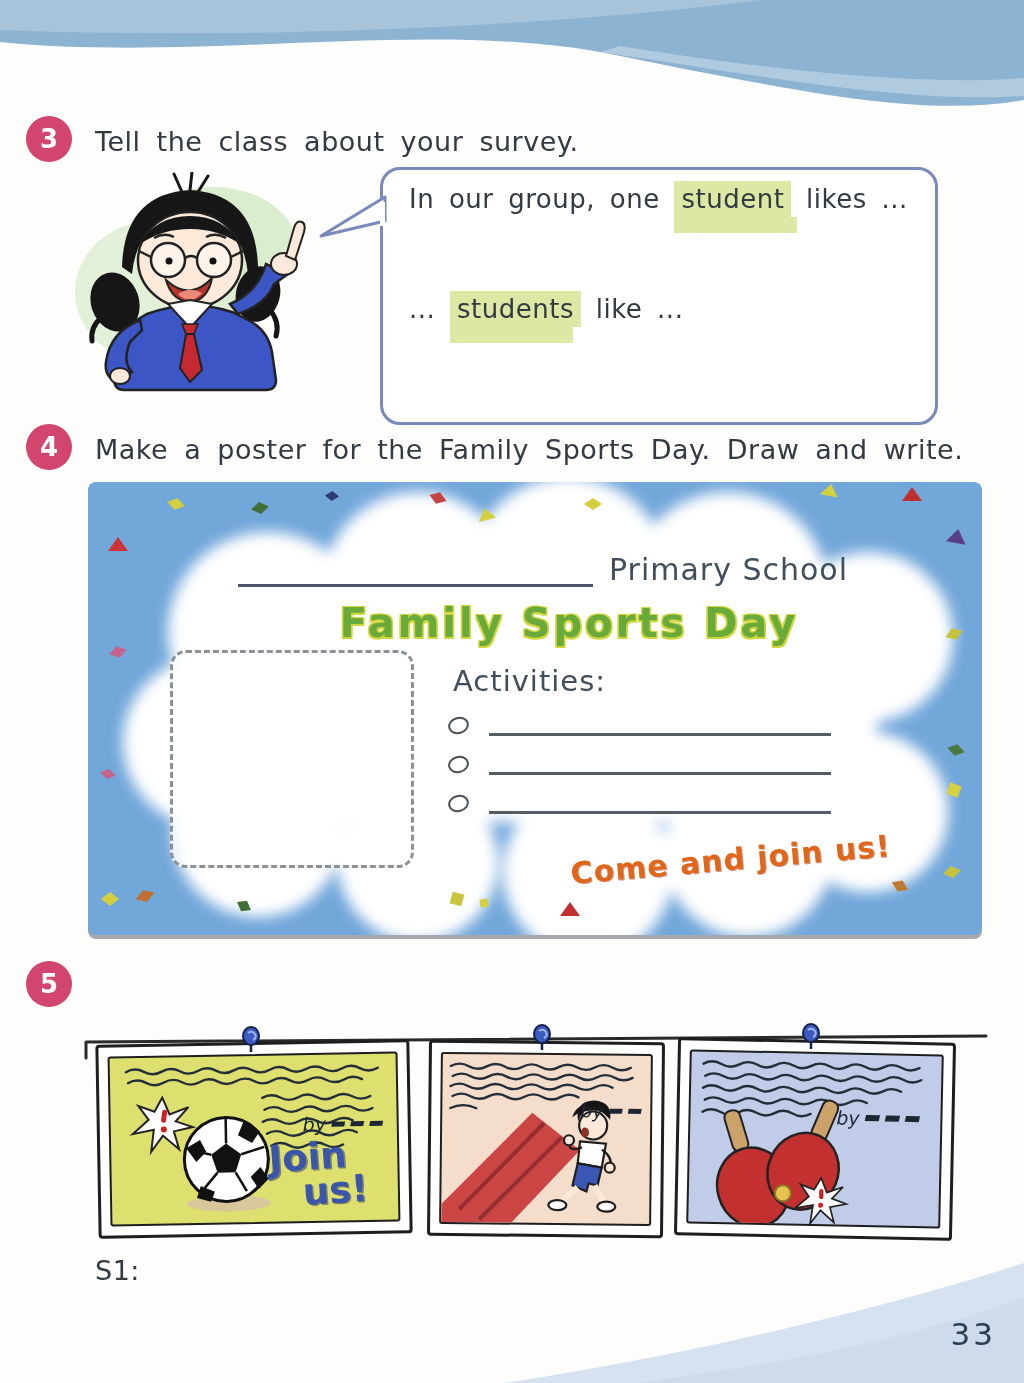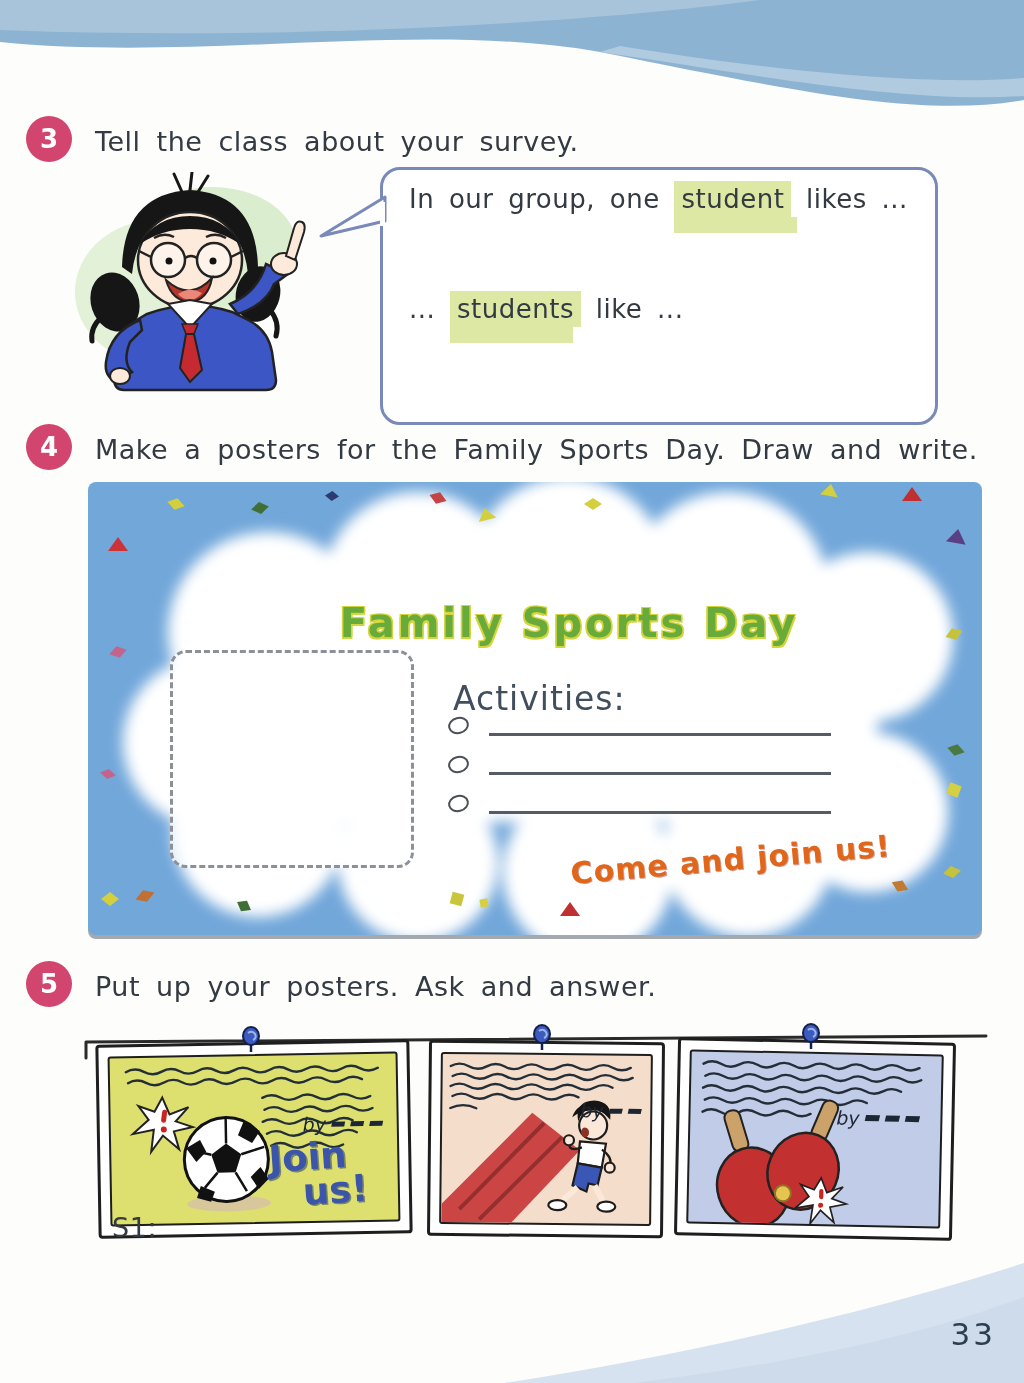--- a/index.html
+++ b/index.html
@@ -25,39 +25,39 @@
            border-radius:8px;overflow:hidden;box-shadow:0 4px 0 rgba(148,154,162,.85);}
   .school-row{left:150px;top:70px;display:flex;align-items:flex-end;}
   .school-blank{display:inline-block;width:355px;height:30px;border-bottom:3px solid #49566b;margin-right:16px;}
   .school-text{font-size:30px;color:var(--handwriting,#414e5c);letter-spacing:1px;}
   .fsd-title{left:0;top:118px;width:962px;text-align:center;font-size:40px;font-weight:bold;letter-spacing:3px;
              color:var(--title_green,#68ab3a);
              text-shadow:-1.5px -1.5px 0 var(--title_outline,#d4d53c),1.5px -1.5px 0 var(--title_outline,#d4d53c),
                          -1.5px 1.5px 0 var(--title_outline,#d4d53c),1.5px 1.5px 0 var(--title_outline,#d4d53c);}
   .draw-box{left:82px;top:168px;width:238px;height:212px;border:3px dashed #8b9099;border-radius:16px;
             background:rgba(255,255,255,.75);}
-  .activities{left:365px;top:182px;font-size:33px;color:var(--handwriting,#414e5c);letter-spacing:1px;margin-top:15px;}
+  .activities{left:365px;top:182px;font-size:29px;color:var(--handwriting,#414e5c);letter-spacing:1px;}
   .bullets{left:360px;top:232px;}
   .bullet-row{display:flex;align-items:flex-end;margin-bottom:17px;height:22px;}
   .bullet-circle{width:17px;height:13px;border:2.5px solid #4a4f58;border-radius:50%;
                  transform:rotate(-14deg);margin-right:20px;margin-bottom:2px;}
   .bullet-line{width:342px;height:18px;border-bottom:3px solid #555c66;}
   .cta{left:482px;top:360px;transform:rotate(-5deg);font-size:30px;font-weight:bold;letter-spacing:1px;
        color:var(--cta_orange,#e0661a);text-shadow:1px 1px 0 rgba(160,40,20,.45);white-space:nowrap;}
   
   .hangposter{background:#fff;border:3.5px solid #1e1e1e;border-radius:4px;}
   .hp-inner{position:absolute;left:9px;top:9px;right:9px;bottom:9px;border:2.5px solid #1e1e1e;border-radius:3px;overflow:hidden;}
   .sq{stroke:#232e38;stroke-width:2.4;fill:none;stroke-linecap:round;}
   .by-row{position:absolute;display:flex;align-items:center;font-size:19px;font-style:italic;color:#1d2733;}
   .dash{display:inline-block;width:13px;height:4.5px;background:#1d2733;margin-left:6px;transform:skewX(-12deg);}
   .dash.thick{width:14px;height:5.5px;}
   .join-text{position:absolute;left:158px;top:84px;transform:rotate(-3deg);color:var(--join_blue,#3a55aa);
              font-weight:bold;font-size:37px;line-height:.95;text-shadow:1.5px 1.5px 0 rgba(25,42,96,.5);}
   .join-l2{margin-left:32px;}
-  .dialogue{left:95px;top:1212px;font-size:27px;letter-spacing:.5px;word-spacing:7px;text-align:right;}
+  .dialogue{left:95px;top:1255px;font-size:27px;letter-spacing:.5px;word-spacing:7px;}
   .dlg-row{display:flex;margin-bottom:12px;}
   .dlg-speaker{width:62px;flex:none;}
   .page-num{right:28px;top:1316px;font-size:31px;font-weight:normal;letter-spacing:3px;
             color:var(--page_number_color,#2c3e52);}
 </style>
 </head>
 <body>
 
 <div id="page">
 
@@ -121,21 +121,21 @@
       <span>In our group, one </span><span class="hl"><span>student</span><span class="note-ext">
             <span class="note-line" style="display:block;"></span>
             <span class="note-line note-dots" style="display:block;"></span>
           </span></span><span> likes ...</span>
     </div>
   </div>
 
   <div class="badge abs" style="left:26px;top:424px;">
     <span>4</span>
   </div>
-  <div class="ex-title abs" style="left:95px;top:434px;">Make a posters for the Family Sports Day. Draw and write.</div>
+  <div class="ex-title abs" style="left:95px;top:434px;">Make a poster for the Family Sports Day. Draw and write.</div>
 
   <div class="poster4 abs">
     <svg class="abs" style="left:0;top:0;" width="894" height="453" viewBox="0 0 894 453">
       <defs>
           <filter id="cb" x="-20%" y="-20%" width="140%" height="140%">
             <feGaussianBlur stdDeviation="7"></feGaussianBlur>
           </filter>
         </defs>
       <g filter="url(#cb)" fill="#ffffff">
         <circle cx="180" cy="150" r="100"></circle>
@@ -217,20 +217,24 @@
           </g>
         <g transform="translate(30,170) rotate(-15)">
             <polygon points="-9,0 0,-6 9,0 0,6" fill="#c4648a"></polygon>
           </g>
         <g transform="translate(20,292) rotate(10)">
             <polygon points="-8,0 0,-5 8,0 0,5" fill="#c4648a"></polygon>
           </g>
       </g>
     </svg>
 
+    <div class="school-row abs">
+      <span class="school-blank"></span>
+      <span class="school-text">Primary School</span>
+    </div>
 
     <div class="fsd-title abs">Family Sports Day</div>
 
     <div class="draw-box abs"></div>
 
     <div class="activities abs">Activities:</div>
 
     <div class="bullets abs">
       <div class="bullet-row">
         <span class="bullet-circle"></span>
@@ -245,21 +249,20 @@
         <span class="bullet-line"></span>
       </div>
     </div>
 
     <div class="cta abs">Come and join us!</div>
   </div>
 
   <div class="badge abs" style="left:26px;top:961px;">
     <span>5</span>
   </div>
-  <div class="ex-title abs" style="left:95px;top:971px;">Put up your posters. Ask and answer.</div>
 
   <svg class="abs" style="left:82px;top:1028px;" width="908" height="34" viewBox="0 0 908 34">
     <path d="M4,14 L4,30 M4,14 L904,8" stroke="#2a2a2a" stroke-width="3" fill="none" stroke-linecap="round"></path>
   </svg>
 
   <div class="hangposter abs" style="left:97px;top:1042px;width:308px;height:188px;transform:rotate(-1deg);">
     <div class="hp-inner" style="background:var(--poster_a_bg,#dde06e);">
       <svg width="288" height="168" viewBox="0 0 288 168">
         <g class="sq">
           <path d="M16 14 q9 -5 18 0 t18 0 t18 0 t18 0 t18 0 t18 0 t18 0 t18 0 t18 0 t18 0 t18 0 t18 0 t18 0 t18 0"></path>

